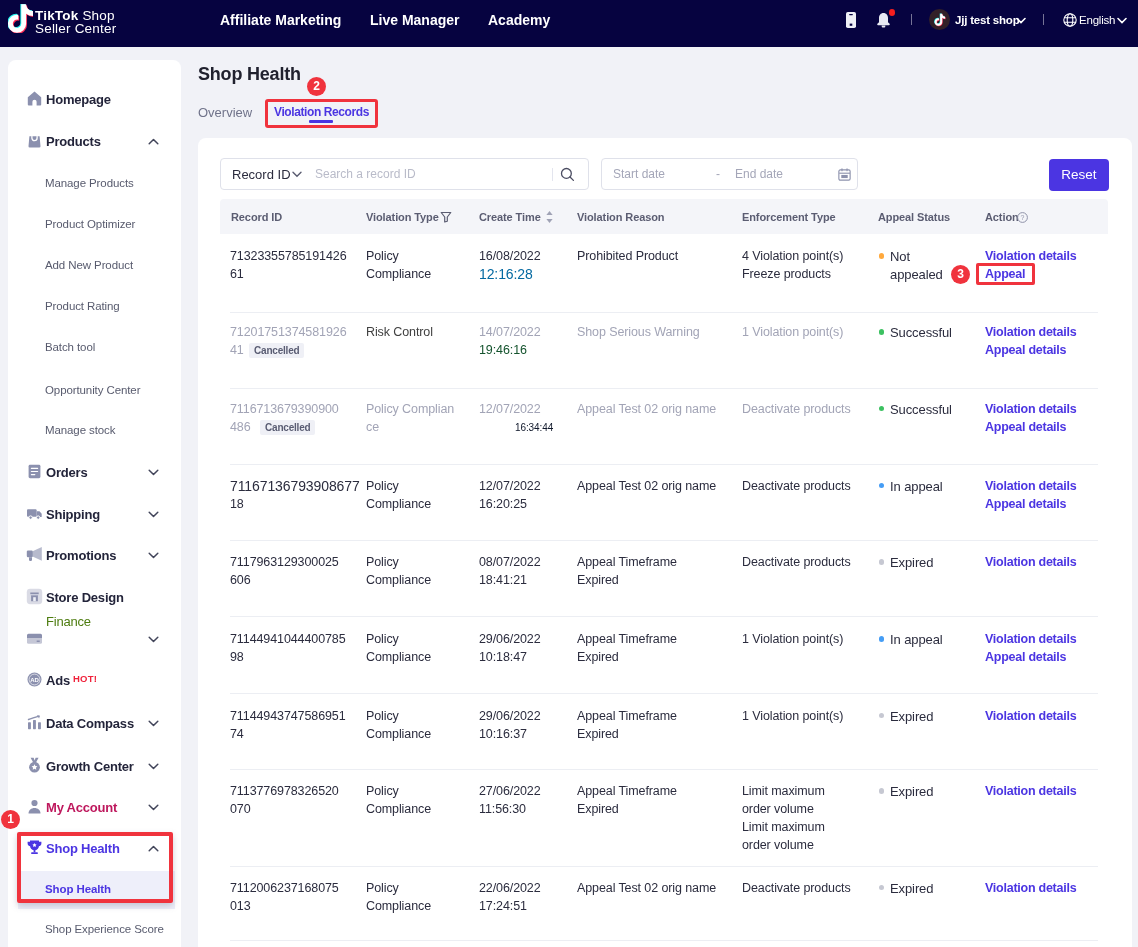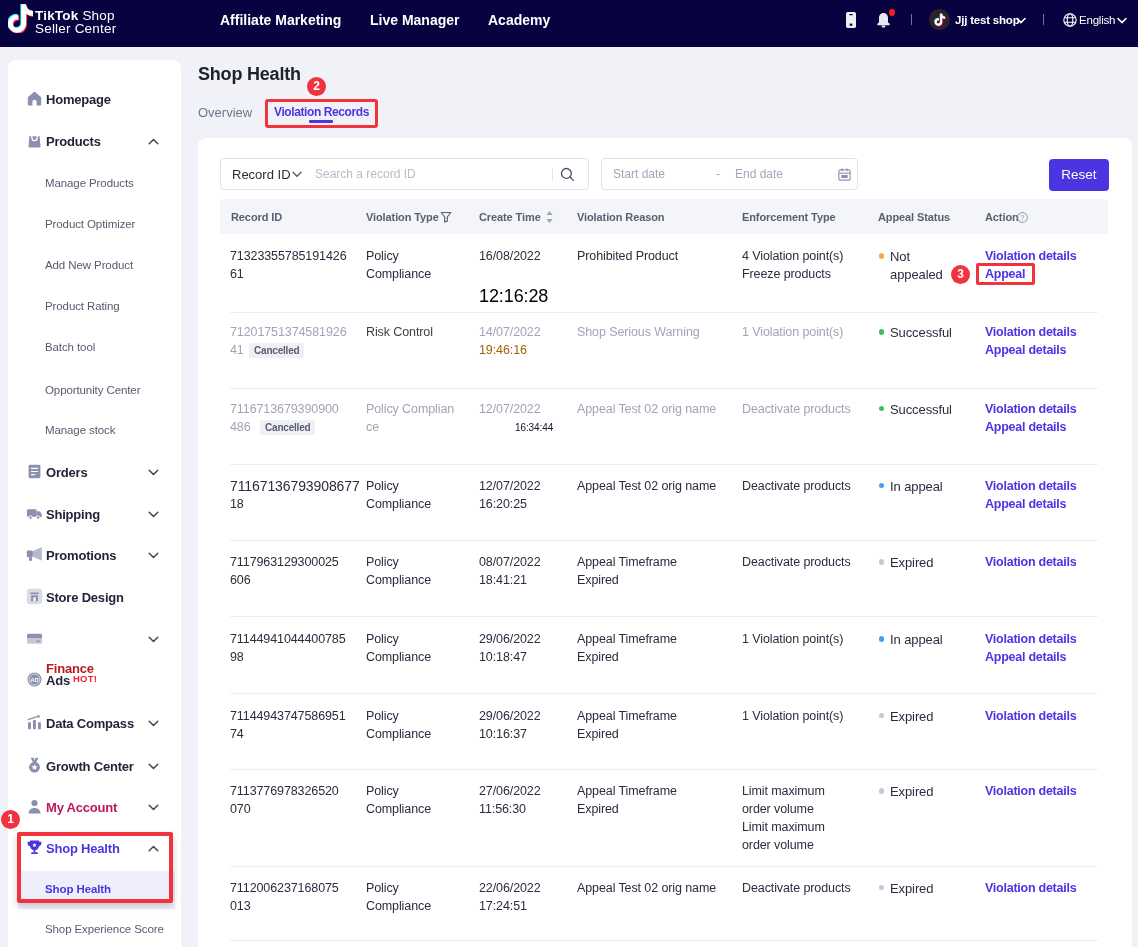--- a/index.html
+++ b/index.html
@@ -107,21 +107,21 @@
     <path d="M4.3 4.6h8.4v2.2l-0.8 1v5.4H5.1V7.8l-0.8-1z" fill="#8b90ae"></path>
     <rect x="7.2" y="9.2" width="2.6" height="4" fill="#eef0f7"></rect>
     <path d="M4.1 6.8h8.8" stroke="#eef0f7" stroke-width="0.9"></path>
   </svg>
 <div class="abs ct" style="left:46px;top:597px;font-size:13px;font-weight:bold;color:#23243a;letter-spacing:-0.2px;">Store Design</div>
 <svg class="abs" style="left:26px;top:630px;" width="17" height="17" viewBox="0 0 17 17">
     <path d="M1 8h15v4.2a1.5 1.5 0 0 1-1.5 1.5h-12A1.5 1.5 0 0 1 1 12.2z" fill="#8b90ae" opacity=".5"></path>
     <path d="M1 8V5.3a1.5 1.5 0 0 1 1.5-1.5h12A1.5 1.5 0 0 1 16 5.3V8z" fill="#8b90ae"></path>
     <rect x="10.6" y="10.4" width="3.2" height="1.5" rx="0.4" fill="#8b90ae"></rect>
   </svg>
-<div class="abs ct" style="left:46px;top:668px;font-size:13px;font-weight:bold;color:#b91c1c;letter-spacing:-0.2px;">Finance</div>
+<div class="abs ct" style="left:46px;top:621px;font-size:13px;font-weight:normal;color:#4d7c0f;letter-spacing:-0.2px;">Finance</div>
 <svg class="abs" style="left:148px;top:635.5px;" width="11" height="7" viewBox="0 0 11 7">
     <path d="M1.2 1.2l4.3 4.3 4.3-4.3" stroke="#42455a" stroke-width="1.5" fill="none" stroke-linecap="round" stroke-linejoin="round"></path>
   </svg>
 <svg class="abs" style="left:26px;top:671px;" width="17" height="17" viewBox="0 0 17 17">
     <circle cx="8.5" cy="8.5" r="7" fill="#8b90ae"></circle>
     <circle cx="8.5" cy="8.5" r="5.4" fill="none" stroke="#fff" stroke-width=".9" opacity=".7"></circle>
     <text x="8.5" y="11" font-family="Liberation Sans" font-size="6" font-weight="bold" fill="#fff" text-anchor="middle">AD</text>
   </svg>
 <div class="abs ct" style="left:46px;top:680px;font-size:13px;font-weight:bold;color:#23243a;letter-spacing:-0.2px;">Ads</div>
 <svg class="abs" style="left:26px;top:714px;" width="17" height="17" viewBox="0 0 17 17">
@@ -215,36 +215,36 @@
 <div class="abs ct" style="left:985px;top:217px;font-size:11px;font-weight:bold;color:#5b5d72;letter-spacing:-0.1px;">Action</div>
 <svg class="abs" style="left:1017px;top:212px;" width="11" height="11" viewBox="0 0 11 11">
     <circle cx="5.5" cy="5.5" r="4.9" stroke="#8f92a8" stroke-width="1" fill="none"></circle>
     <text x="5.5" y="8" font-size="7" fill="#8f92a8" text-anchor="middle" font-family="Liberation Sans">?</text>
   </svg>
 <div class="abs ct" style="left:230px;top:256px;font-size:12.5px;letter-spacing:-0.1px;color:#2b2c3e;">71323355785191426</div>
 <div class="abs ct" style="left:230px;top:274px;font-size:12.5px;letter-spacing:-0.1px;color:#2b2c3e;">61</div>
 <div class="abs ct" style="left:366px;top:256px;font-size:12.5px;letter-spacing:-0.1px;color:#2b2c3e;">Policy</div>
 <div class="abs ct" style="left:366px;top:274px;font-size:12.5px;letter-spacing:-0.1px;color:#2b2c3e;">Compliance</div>
 <div class="abs ct" style="left:479px;top:256px;font-size:12.5px;letter-spacing:-0.1px;color:#2b2c3e;">16/08/2022</div>
-<div class="abs ct" style="left:479px;top:274px;font-size:18px;letter-spacing:-0.1px;color:#000000;margin-top:22px;">12:16:28</div>
+<div class="abs ct" style="left:479px;top:274px;font-size:14px;letter-spacing:-0.1px;color:#0369a1;">12:16:28</div>
 <div class="abs ct" style="left:577px;top:256px;font-size:12.5px;letter-spacing:-0.1px;color:#2b2c3e;">Prohibited Product</div>
 <div class="abs ct" style="left:742px;top:256px;font-size:12.5px;letter-spacing:-0.1px;color:#2b2c3e;">4 Violation point(s)</div>
 <div class="abs ct" style="left:742px;top:274px;font-size:12.5px;letter-spacing:-0.1px;color:#2b2c3e;">Freeze products</div>
 <div class="abs" style="left:878.5px;top:253.25px;width:5.5px;height:5.5px;border-radius:50%;background:#ffa93d;"></div>
 <div class="abs ct" style="left:890px;top:256px;font-size:13px;letter-spacing:-0.1px;color:#2b2c3e;">Not</div>
 <div class="abs ct" style="left:890px;top:274px;font-size:13px;letter-spacing:-0.1px;color:#2b2c3e;">appealed</div>
 <div class="abs ct" style="left:985px;top:256px;font-size:12.5px;font-weight:bold;color:#4b35e2;letter-spacing:-0.25px;">Violation details</div>
 <div class="abs ct" style="left:985px;top:274px;font-size:12.5px;font-weight:bold;color:#4b35e2;letter-spacing:-0.25px;">Appeal</div>
 <div class="abs" style="left:230px;top:312px;width:868px;height:1px;background:#eceef3;"></div>
 <div class="abs ct" style="left:230px;top:332px;font-size:12.5px;letter-spacing:-0.1px;color:#a2a4b6;">71201751374581926</div>
 <div class="abs ct" style="left:230px;top:350px;font-size:12.5px;letter-spacing:-0.1px;color:#a2a4b6;">41</div>
 <div class="abs" style="left:249px;top:343px;height:15px;background:#eff0f6;border-radius:2px;color:#5a5d73;font-size:10px;font-weight:bold;line-height:15px;padding:0 5px;letter-spacing:-0.2px;">Cancelled</div>
 <div class="abs ct" style="left:366px;top:332px;font-size:12.5px;letter-spacing:-0.1px;color:#404040;">Risk Control</div>
 <div class="abs ct" style="left:479px;top:332px;font-size:12.5px;letter-spacing:-0.1px;color:#a2a4b6;">14/07/2022</div>
-<div class="abs ct" style="left:479px;top:350px;font-size:12.5px;letter-spacing:-0.1px;color:#a16207;">19:46:16</div>
+<div class="abs ct" style="left:479px;top:350px;font-size:12.5px;letter-spacing:-0.1px;color:#14532d;">19:46:16</div>
 <div class="abs ct" style="left:577px;top:332px;font-size:12.5px;letter-spacing:-0.1px;color:#a2a4b6;">Shop Serious Warning</div>
 <div class="abs ct" style="left:742px;top:332px;font-size:12.5px;letter-spacing:-0.1px;color:#a2a4b6;">1 Violation point(s)</div>
 <div class="abs" style="left:878.5px;top:329.25px;width:5.5px;height:5.5px;border-radius:50%;background:#3cc161;"></div>
 <div class="abs ct" style="left:890px;top:332px;font-size:13px;letter-spacing:-0.1px;color:#2b2c3e;">Successful</div>
 <div class="abs ct" style="left:985px;top:332px;font-size:12.5px;font-weight:bold;color:#4b35e2;letter-spacing:-0.25px;">Violation details</div>
 <div class="abs ct" style="left:985px;top:350px;font-size:12.5px;font-weight:bold;color:#4b35e2;letter-spacing:-0.25px;">Appeal details</div>
 <div class="abs" style="left:230px;top:388px;width:868px;height:1px;background:#eceef3;"></div>
 <div class="abs ct" style="left:230px;top:408.5px;font-size:12.5px;letter-spacing:-0.1px;color:#a2a4b6;">7116713679390900</div>
 <div class="abs ct" style="left:230px;top:426.5px;font-size:12.5px;letter-spacing:-0.1px;color:#a2a4b6;">486</div>
 <div class="abs" style="left:260px;top:420px;height:15px;background:#eff0f6;border-radius:2px;color:#5a5d73;font-size:10px;font-weight:bold;line-height:15px;padding:0 5px;letter-spacing:-0.2px;">Cancelled</div>

